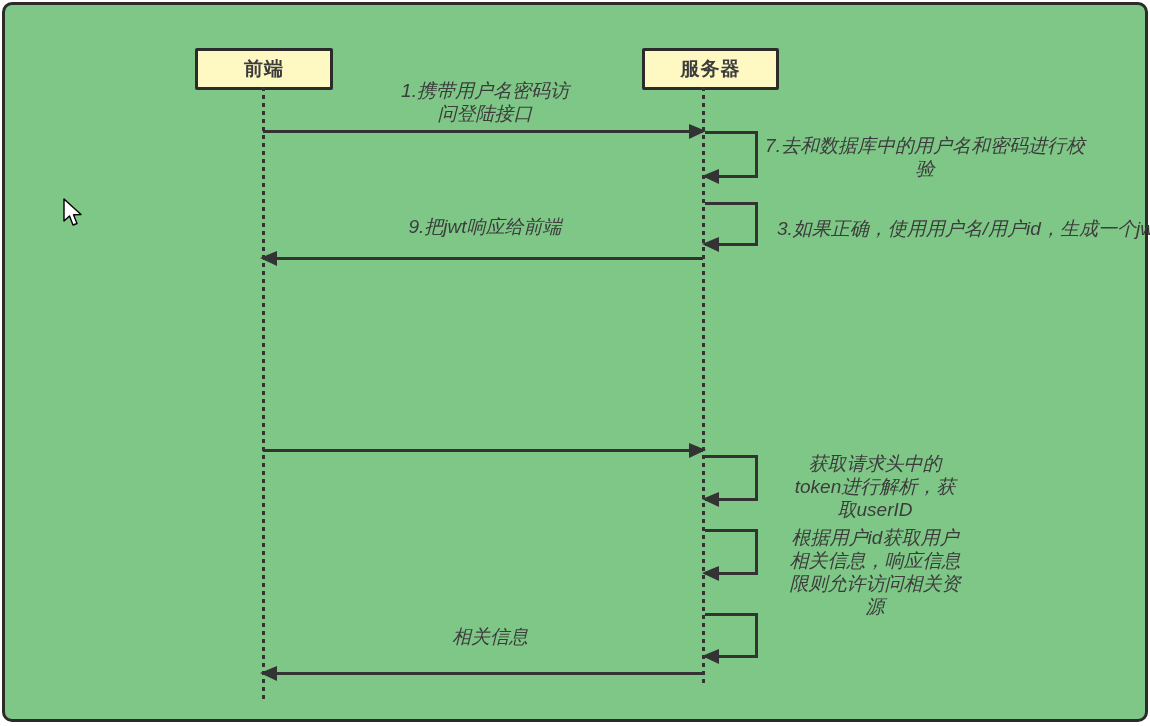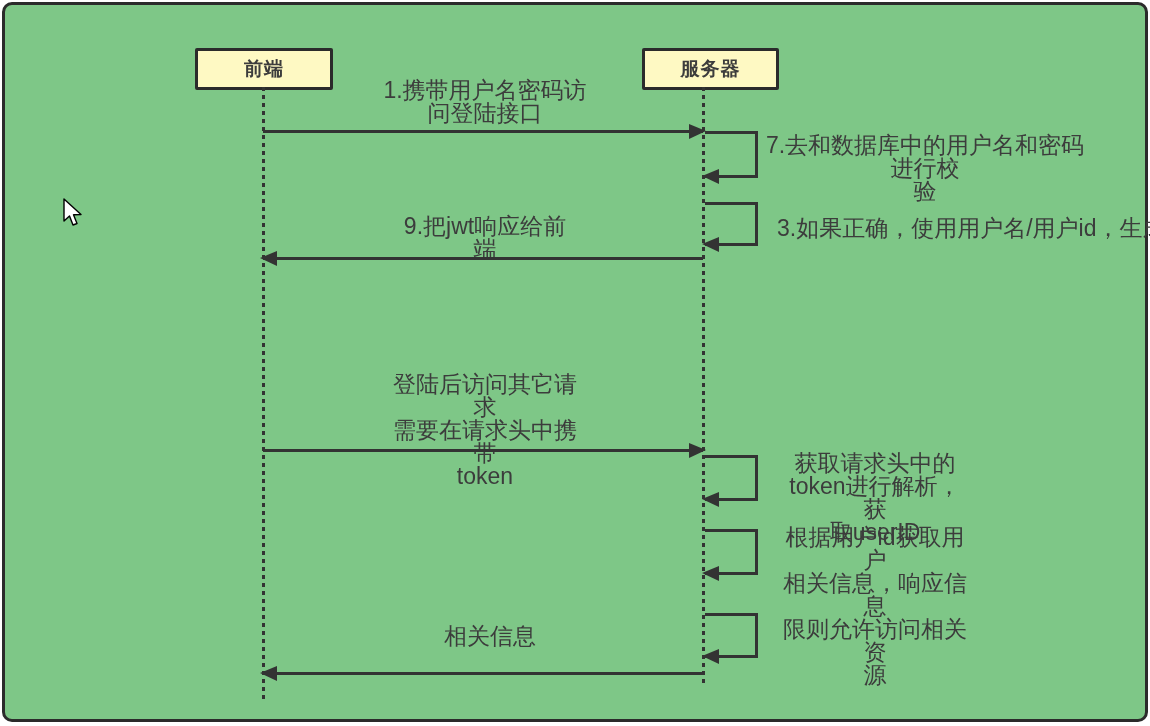--- a/index.html
+++ b/index.html
@@ -31,24 +31,25 @@
     font-weight: bold;
   }
   .lifeline {
     position: absolute;
     width: 3px;
     background-image: repeating-linear-gradient(to bottom, #333333 0px, #333333 4px, transparent 4px, transparent 8px);
   }
   .msg-label {
     position: absolute;
     color: #3c3c3c;
-    font-size: 23px;
+    font-size: 19px;
     line-height: 23px;
     text-align: center;
     white-space: pre-line;
+    font-style: italic;
   }
   .msg-label.single { white-space: nowrap; text-align: left; }
   .msg-arrow {
     position: absolute;
     height: 3px;
     background: #333333;
   }
   .msg-arrow.right::after {
     content: '';
     position: absolute;
@@ -107,23 +108,20 @@
   <div class="self-loop" style="top:126px; height:41px;"></div>
   <div class="msg-label" style="left:755px; top:129px; width:330px;">7.去和数据库中的用户名和密码进行校
 验</div>
 
   <div class="self-loop" style="top:197px; height:38px;"></div>
   <div class="msg-label single" style="left:772px; top:212px;">3.如果正确，使用用户名/用户id，生成一个jwt</div>
 
   <div class="msg-label" style="left:390px; top:210px; width:180px;">9.把jwt响应给前端</div>
   <div class="msg-arrow left" style="left:258px; top:252px; width:440px;"></div>
 
-  <div class="msg-label" style="left:385px; top:368px; width:190px;">登陆后访问其它请求
-需要在请求头中携带
-token</div>
   <div class="msg-arrow right" style="left:258px; top:444px; width:440px;"></div>
 
   <div class="self-loop" style="top:450px; height:40px;"></div>
   <div class="msg-label" style="left:775px; top:447px; width:190px;">获取请求头中的
 token进行解析，获
 取userID</div>
 
   <div class="self-loop" style="top:524px; height:40px;"></div>
   <div class="msg-label" style="left:775px; top:521px; width:190px;">根据用户id获取用户
 相关信息，响应信息

